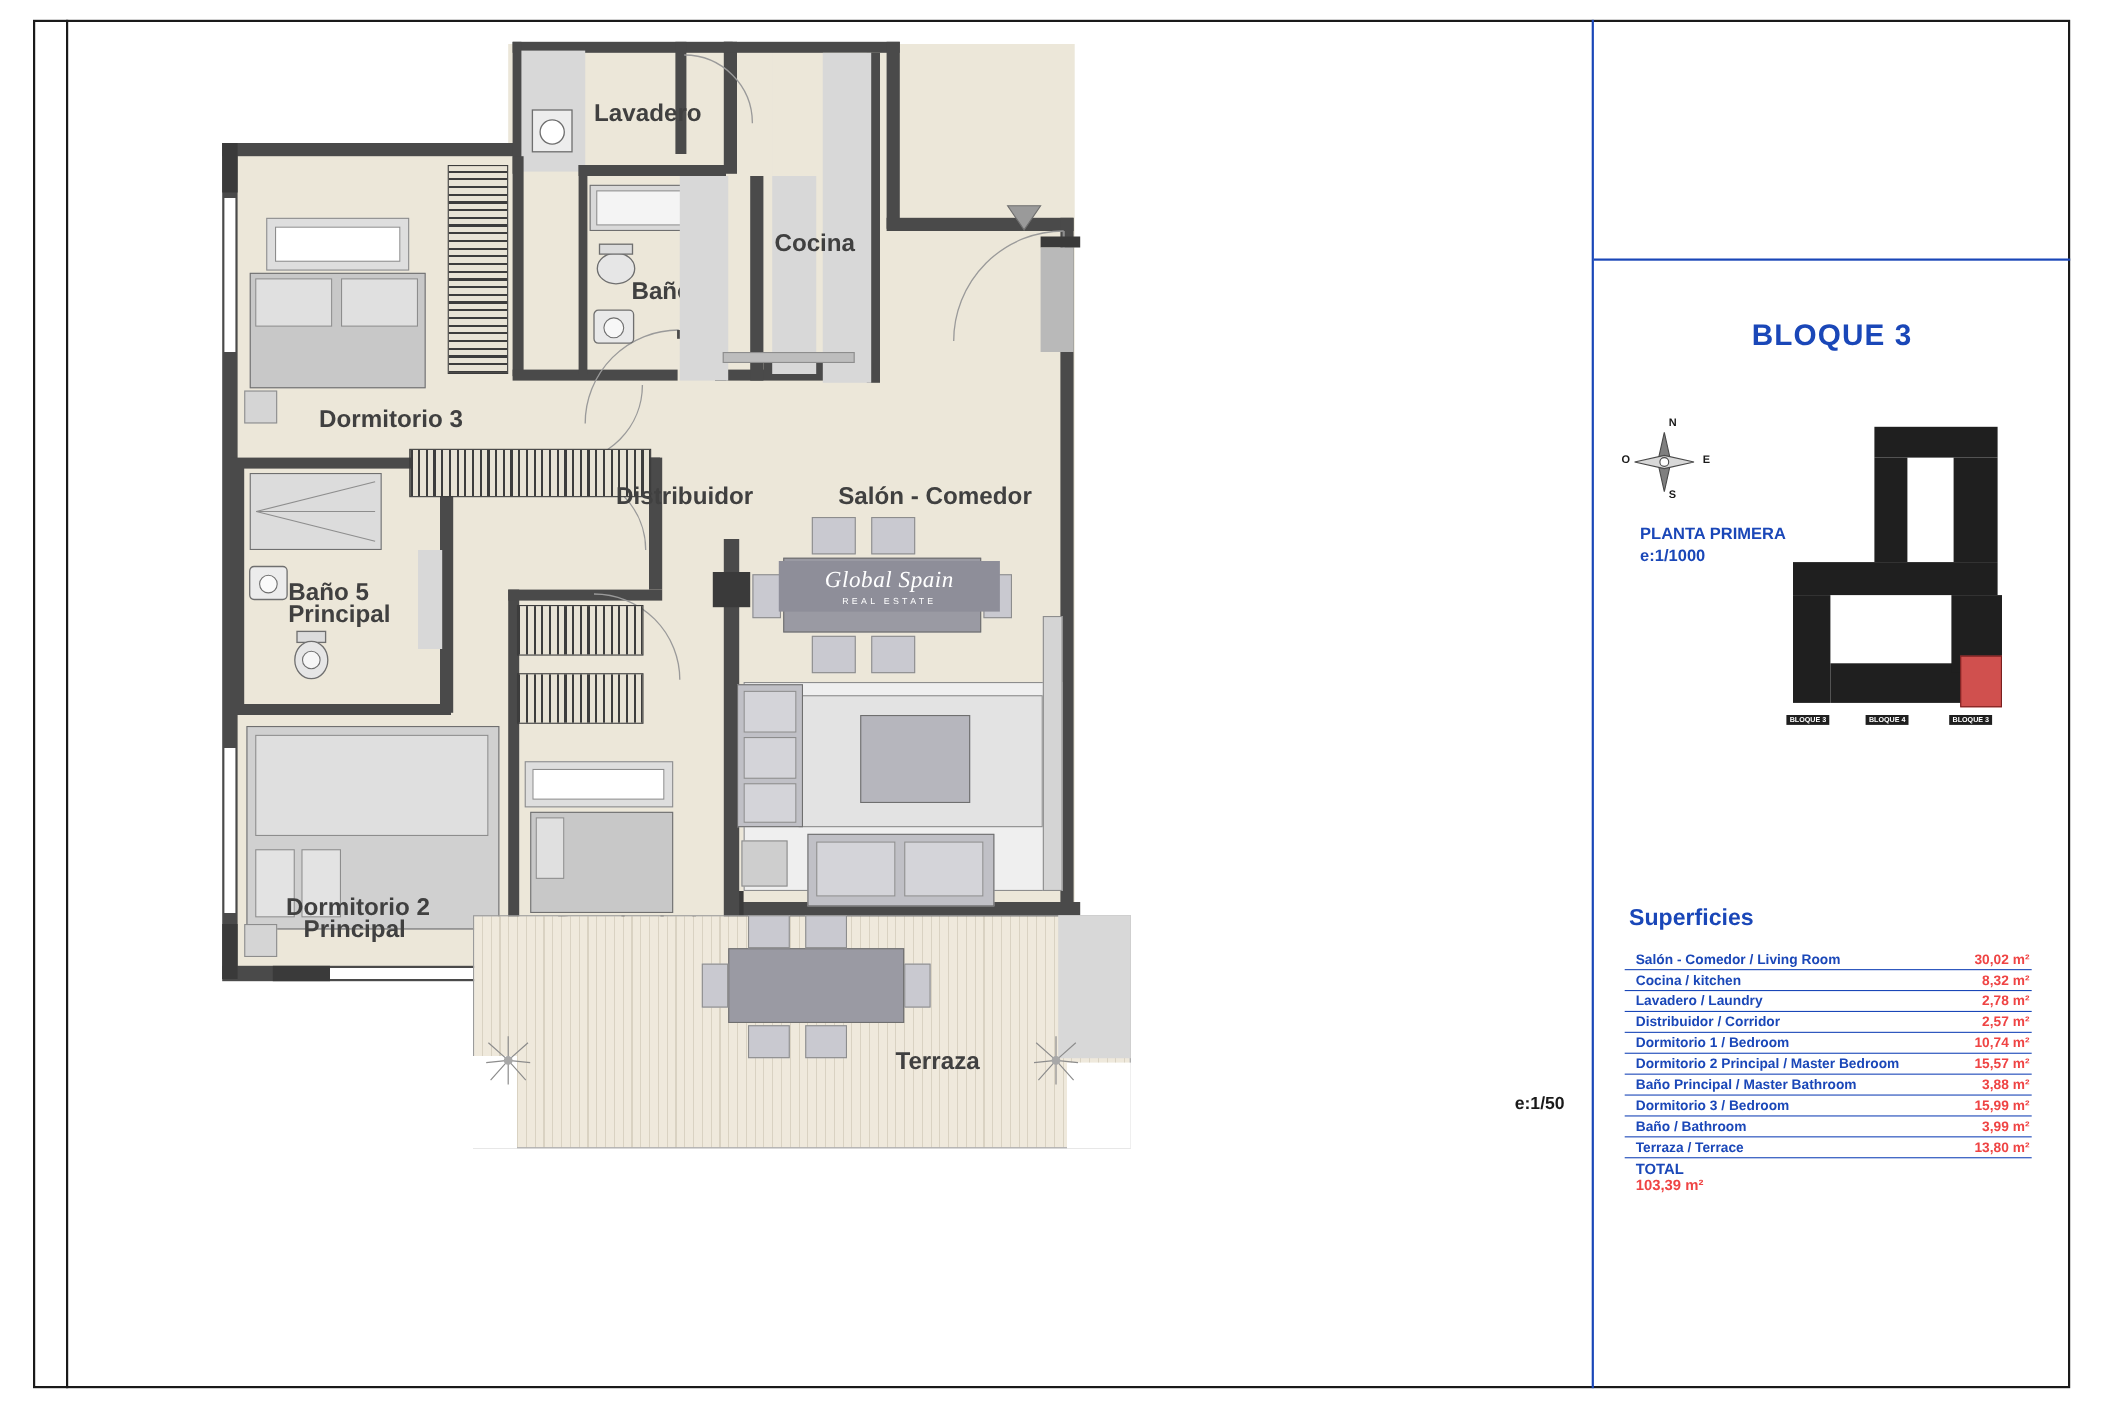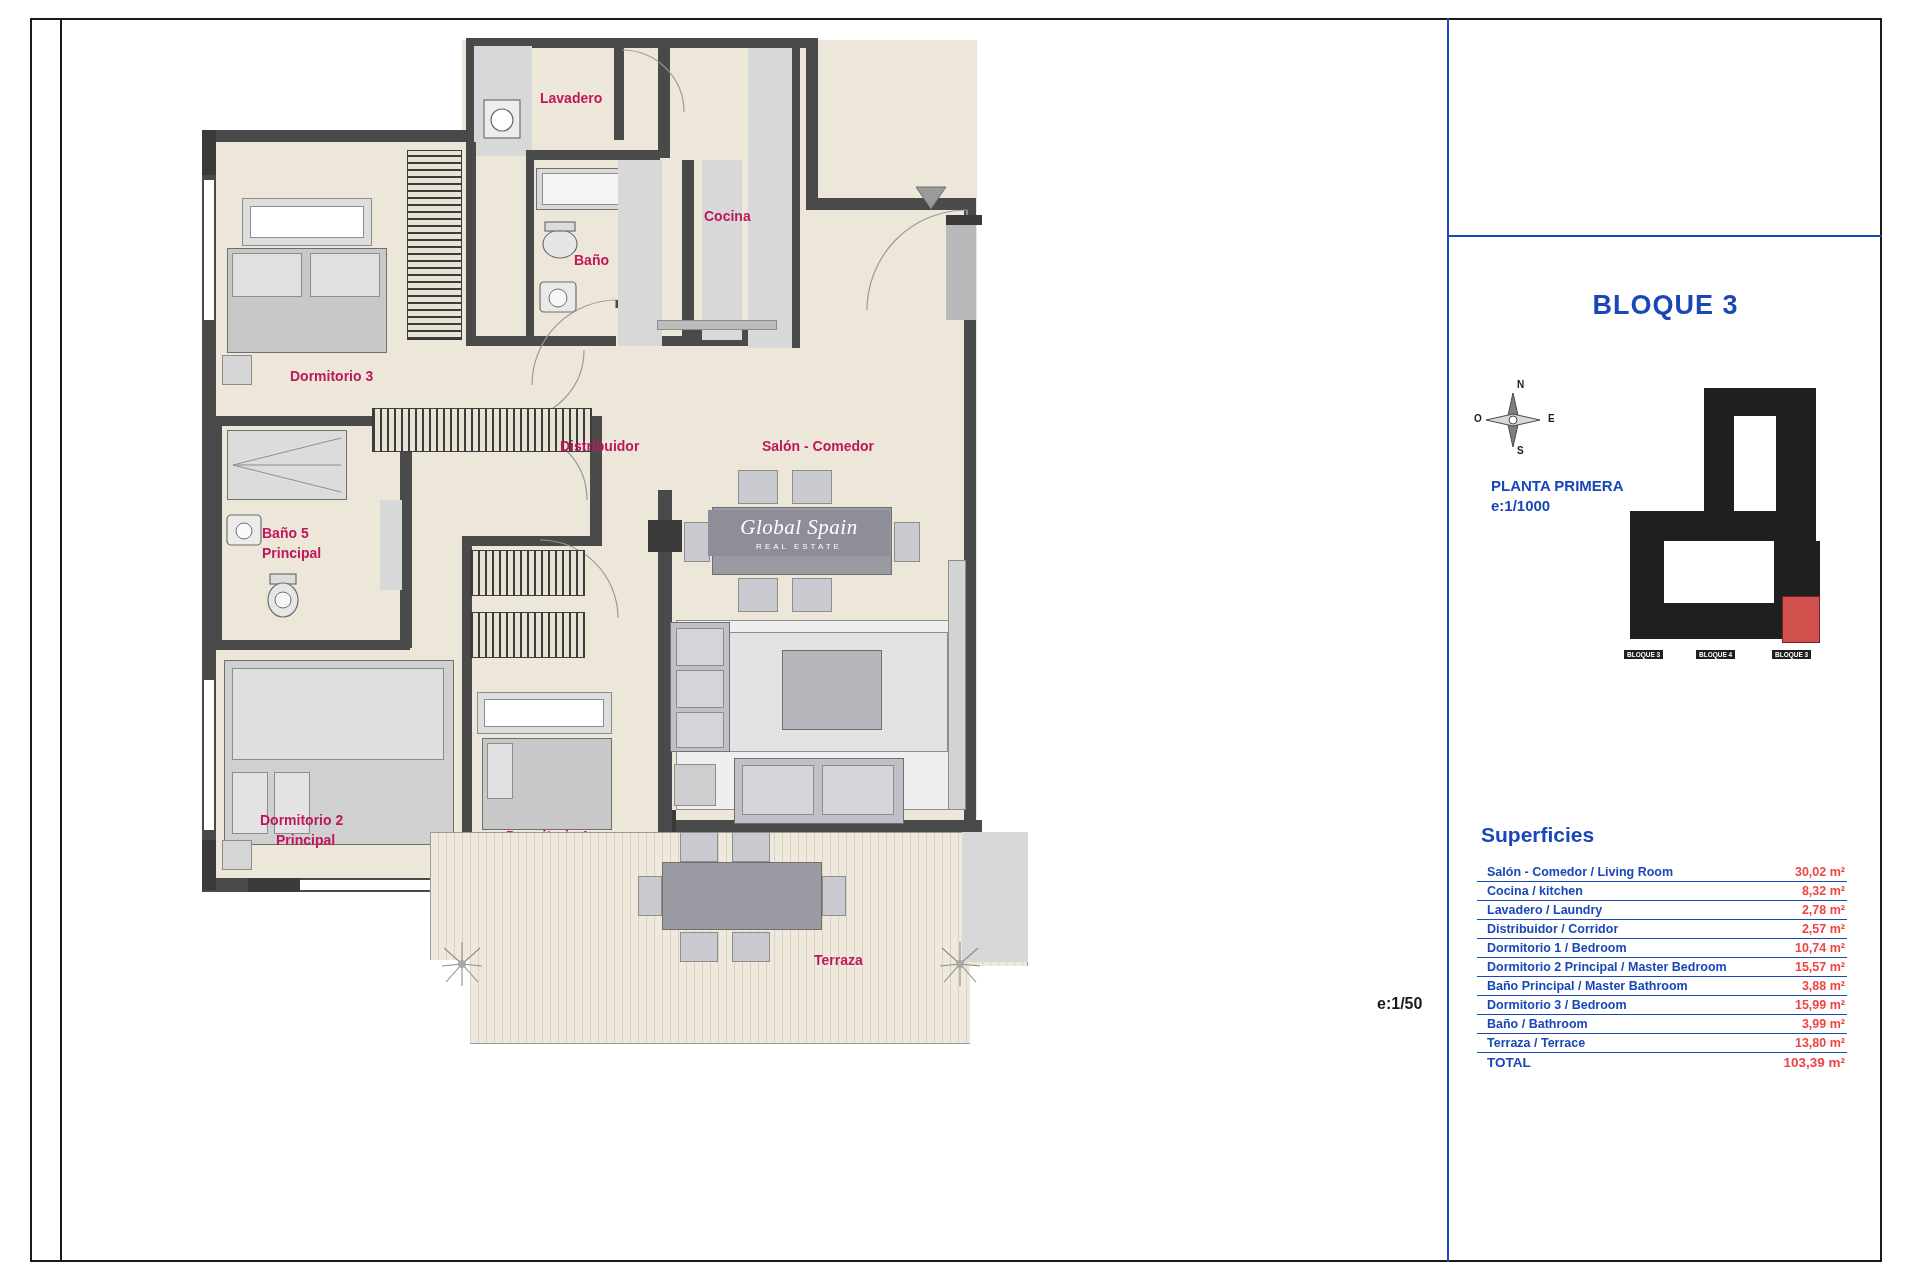--- a/index.html
+++ b/index.html
@@ -21,21 +21,21 @@
   
   .wall{position:absolute;background:#4a4a4a;}
   .wall-d{position:absolute;background:#3a3a3a;}
   .room{position:absolute;background:#ece7d9;}
   .grey2{position:absolute;background:#b9b9b9;}
   .grey3{position:absolute;background:#d8d8d8;}
   .white{position:absolute;background:#ffffff;}
   .outline{position:absolute;border:1px solid #8d8d8d;box-sizing:border-box;}
   .outline2{position:absolute;border:1.5px solid #6f6f6f;box-sizing:border-box;}
 
-  .lbl{position:absolute;font-size:14px;font-weight:bold;color:#be185d;white-space:nowrap;font-family:"Liberation Sans",sans-serif;}
+  .lbl{position:absolute;font-size:22px;font-weight:bold;color:#404040;white-space:nowrap;font-family:"Liberation Sans",sans-serif;}
 
   
   .closet{position:absolute;background:
      repeating-linear-gradient(90deg,#3c3c3c 0 2px,#e8e3d5 2px 7px);
      border:1.5px solid #3c3c3c;box-sizing:border-box;}
   .closet2{position:absolute;background:
      repeating-linear-gradient(0deg,#3c3c3c 0 2px,#e8e3d5 2px 7px);
      border:1.5px solid #3c3c3c;box-sizing:border-box;}
 
   
@@ -53,21 +53,21 @@
   .block-title{position:absolute;width:433px;text-align:center;font-size:27px;font-weight:bold;color:#1a47b8;letter-spacing:1px;}
   .planta{position:absolute;font-size:15px;font-weight:bold;color:#1a47b8;line-height:1.35;}
   .compass{position:absolute;}
   .mini-plan{position:absolute;}
   .sup-title{position:absolute;font-size:21px;font-weight:bold;color:#1a47b8;}
   .sup-table{position:absolute;width:370px;}
   .sup-row{display:flex;justify-content:space-between;align-items:baseline;
      border-bottom:1px solid #1a47b8;padding:2px 2px 2px 10px;}
   .sup-row .n{font-size:12.5px;font-weight:bold;color:#1a47b8;}
   .sup-row .v{font-size:12.5px;font-weight:bold;color:#ef4444;}
-  .sup-row.total{border-bottom:none;}
+  .sup-row.total{border-bottom:none;flex-direction:column;}
   .sup-row.total .n,.sup-row.total .v{font-size:13.5px;}
   .scale{position:absolute;font-size:16px;font-weight:bold;color:#1a1a1a;}
 
   .mini-box{position:absolute;background:#1f1f1f;}
   .mini-red{position:absolute;background:#d0504e;border:1px solid #7a1f1f;}
   .mini-lbl{position:absolute;font-size:6.5px;font-weight:bold;color:#ffffff;background:#1f1f1f;
      padding:1px 3px;white-space:nowrap;}
 </style>
 </head>
 <body>
@@ -233,21 +233,21 @@
     <div class="lbl" style="left:444px;top:808px;">Dormitorio 1</div>
 
     <div class="outline2" style="left:650px;top:487px;width:180px;height:68px;background:#9a9aa3;"></div>
     <div class="outline" style="left:676px;top:450px;width:40px;height:34px;background:#c9c9d0;"></div>
     <div class="outline" style="left:730px;top:450px;width:40px;height:34px;background:#c9c9d0;"></div>
     <div class="outline" style="left:676px;top:558px;width:40px;height:34px;background:#c9c9d0;"></div>
     <div class="outline" style="left:730px;top:558px;width:40px;height:34px;background:#c9c9d0;"></div>
     <div class="outline" style="left:622px;top:502px;width:26px;height:40px;background:#c9c9d0;"></div>
     <div class="outline" style="left:832px;top:502px;width:26px;height:40px;background:#c9c9d0;"></div>
 
-    <div class="wm" style="left:646px;top:490px;width:182px;height:46px;">
+    <div class="wm" style="left:646px;top:490px;width:201px;height:46px;">
       <span class="w1">Global Spain</span>
       <span class="w2">REAL ESTATE</span>
     </div>
 
     <div class="outline" style="left:614px;top:600px;width:290px;height:190px;background:#efefef;"></div>
     <div class="outline" style="left:664px;top:612px;width:222px;height:120px;background:#e3e3e3;"></div>
     <div class="outline2" style="left:720px;top:630px;width:100px;height:80px;background:#b6b6bd;"></div>
 
     <div class="outline2" style="left:608px;top:602px;width:60px;height:130px;background:#c0c0c6;"></div>
     <div class="outline" style="left:614px;top:608px;width:48px;height:38px;background:#d4d4d9;"></div>

